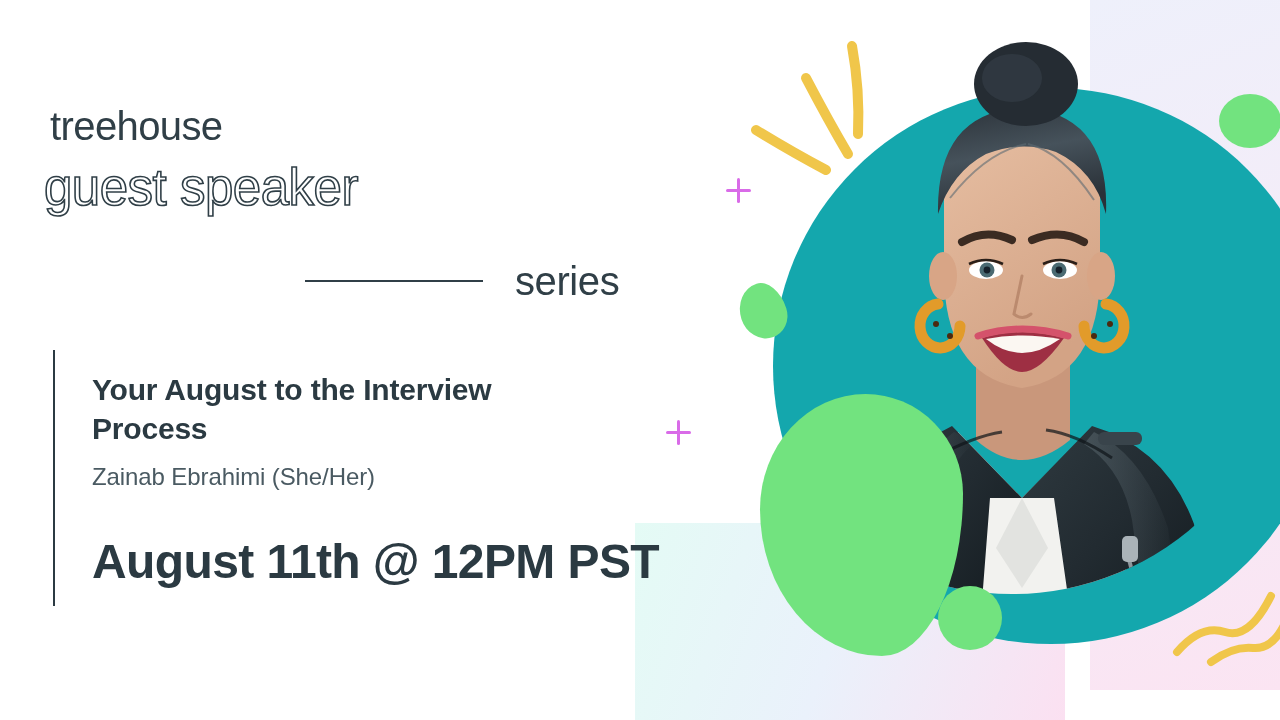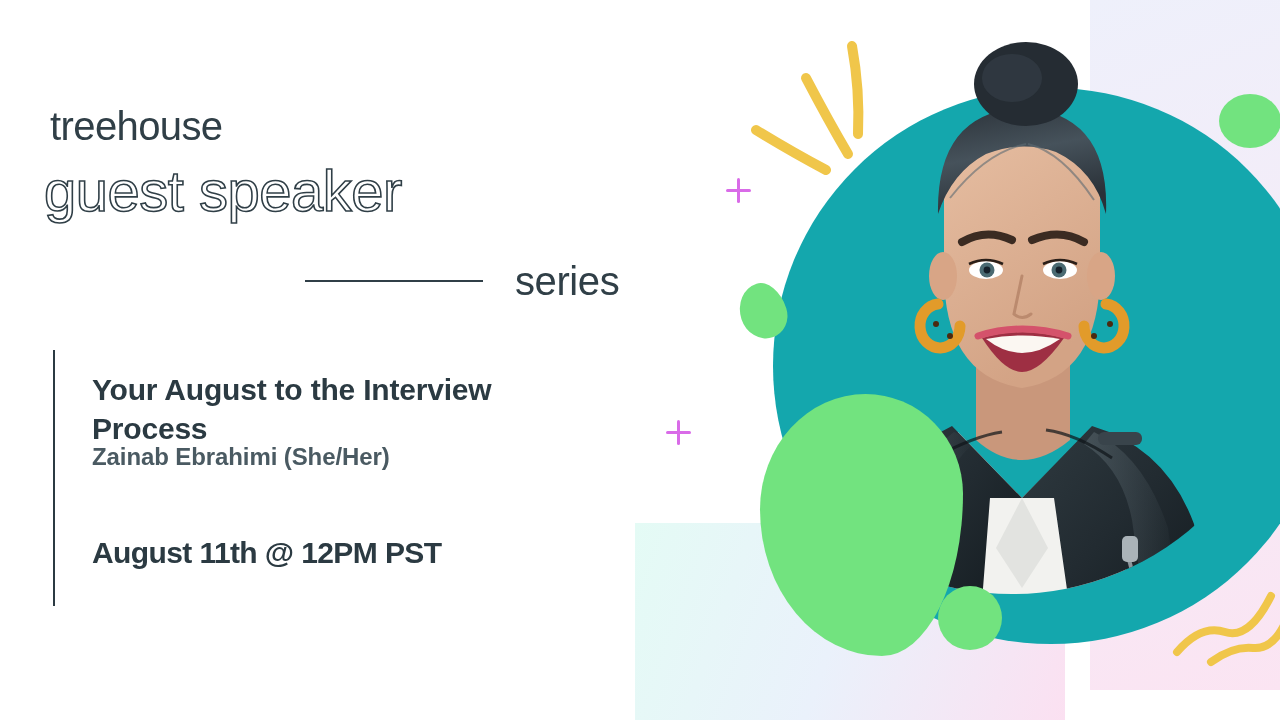--- a/index.html
+++ b/index.html
@@ -66,21 +66,21 @@
   .plus-b{left:666px;top:420px;width:25px;height:25px;}
 
   
   .brand{
     position:absolute;left:50px;top:106px;
     font-size:40px;font-weight:400;letter-spacing:-0.6px;
     color:#303f47;line-height:1;
   }
   .headline-outline{
     position:absolute;left:44px;top:162px;
-    font-size:58px;font-weight:400;letter-spacing:-0.5px;line-height:1;
+    font-size:51px;font-weight:400;letter-spacing:-0.5px;line-height:1;
     color:transparent;
     -webkit-text-stroke:1.6px #303f47;
     white-space:nowrap;
   }
   .series-row{
     position:absolute;left:305px;top:258px;width:320px;height:46px;
     display:flex;align-items:center;gap:32px;
   }
   .series-rule{flex:0 0 178px;height:1.6px;background:#303f47;}
   .series-word{
@@ -89,30 +89,30 @@
 
   .left-rule{
     position:absolute;left:53px;top:350px;width:1.6px;height:256px;background:#2b3a42;
   }
 
   .talk-title{
     position:absolute;left:92px;top:370px;width:470px;
     font-size:30px;font-weight:600;line-height:1.3;color:#2b3a42;letter-spacing:-0.2px;
   }
   .speaker-name{
-    position:absolute;left:92px;top:442px;
-    font-size:24px;font-weight:700;line-height:1.28;color:#4a5a62;letter-spacing:-0.1px;text-align:center;
+    position:absolute;left:92px;top:462px;
+    font-size:24px;font-weight:400;line-height:1.28;color:#4a5a62;letter-spacing:-0.1px;text-align:center;
   }
   .speaker-role{
     position:absolute;left:92px;top:491px;
     font-size:24px;font-weight:400;line-height:1.28;color:#4a5a62;letter-spacing:-0.1px;
   }
   .datetime{
     position:absolute;left:92px;top:536px;
-    font-size:30px;font-weight:700;line-height:1.1;color:#2b3a42;letter-spacing:-0.6px;
+    font-size:48px;font-weight:700;line-height:1.1;color:#2b3a42;letter-spacing:-0.6px;
     white-space:nowrap;
   }
 </style>
 </head>
 <body>
 
 <div class="stage">
 
   <div class="panel-right"></div>
   <div class="panel-bottom"></div>

